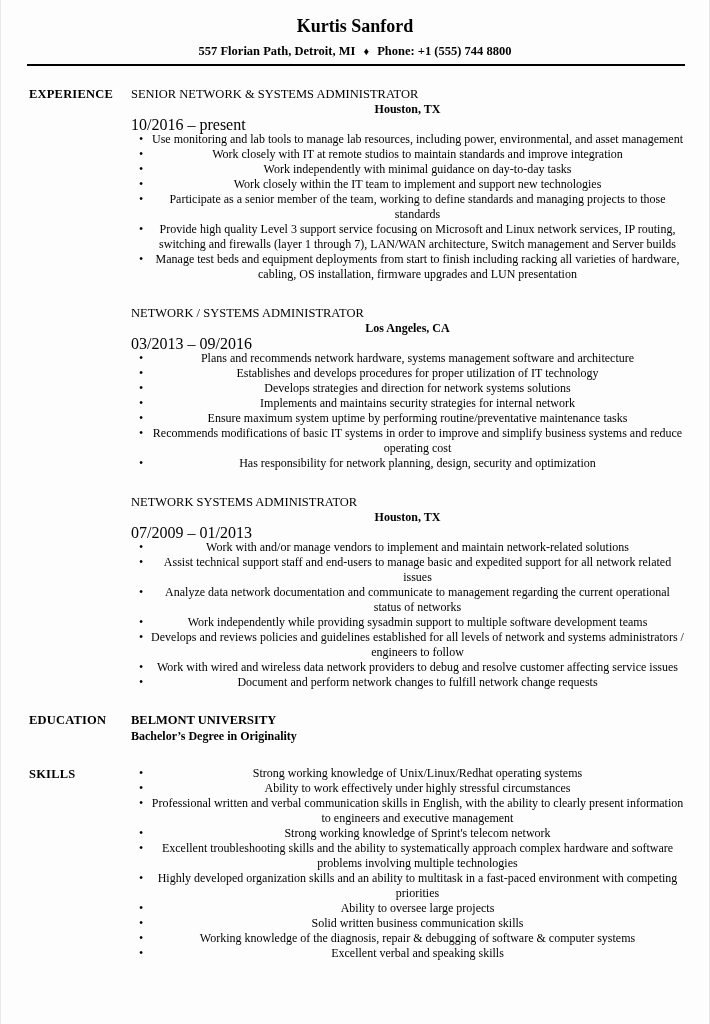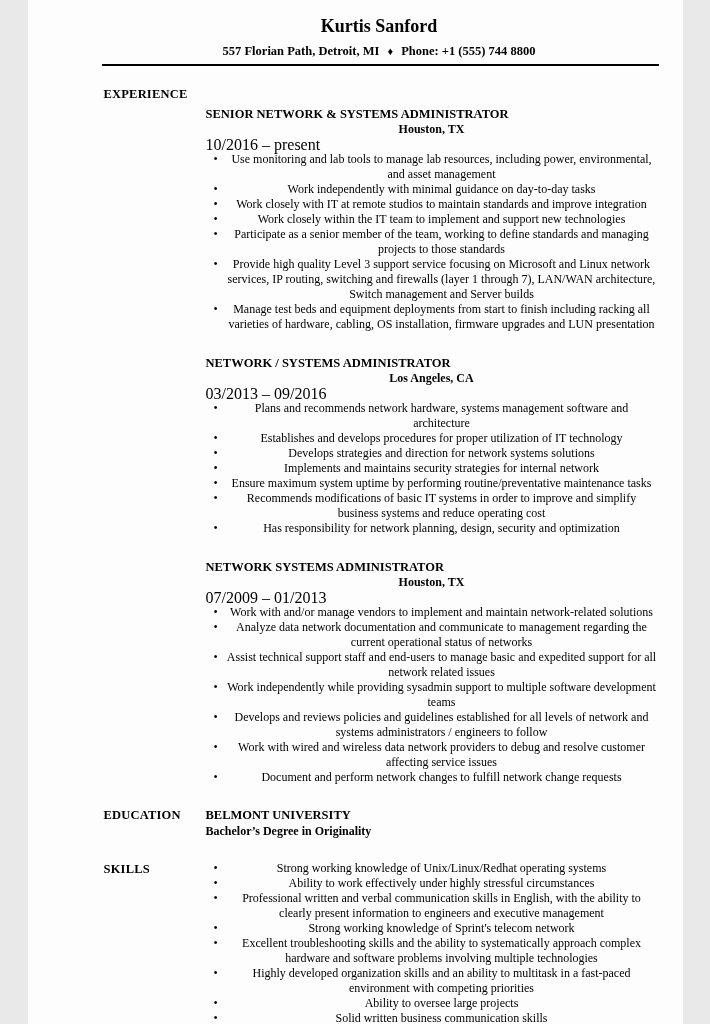--- a/index.html
+++ b/index.html
@@ -1,26 +1,25 @@
 <!DOCTYPE html>
 <html><head>
 <meta charset="utf-8">
 <style>
   * { margin: 0; padding: 0; box-sizing: border-box; }
   html, body { background: #e9e9e9; }
   .page {
     position: relative;
-    width: 655px;
+    width: 708px;
     height: 1024px;
     margin: 0 auto;
     background: #fdfdfd;
     color: #000;
     font-family: "Liberation Serif", serif;
     overflow: hidden;
-    padding-left: 48px;
   }
   
   .resume-header { text-align: center; padding-top: 15px; }
   .candidate-name {
     font-size: 18px;
     font-weight: bold;
     line-height: 22px;
   }
   .contact-line {
     margin-top: 7px;
@@ -41,21 +40,21 @@
     width: 102px;
     font-size: 12.5px;
     font-weight: bold;
     line-height: 16px;
     letter-spacing: 0.2px;
   }
   .section-content { flex: 1; min-width: 0; }
   
   .job { margin-bottom: 23px; }
   .job:last-child { margin-bottom: 0; }
-  .job-title { font-size: 12.5px; font-weight: bold; line-height: 16px; margin-top: 20px; }
+  .job-title { font-size: 12.5px; font-weight: normal; line-height: 16px; }
   .job-location { font-size: 12px; font-weight: bold; line-height: 15px; text-align: center; }
   .job-dates { font-size: 16px; line-height: 15px; }
   
   ul.bullets { list-style: none; }
   ul.bullets li {
     position: relative;
     padding-left: 20px;
     font-size: 12px;
     line-height: 15px;
     text-align: center;
@@ -91,22 +90,22 @@
       <div class="section-label">EXPERIENCE</div>
       <div class="section-content">
 
         <article class="job">
           <h2 class="job-title">SENIOR NETWORK &amp; SYSTEMS ADMINISTRATOR</h2>
           <div class="job-location">Houston, TX</div>
           <div class="job-dates">10/2016 – present</div>
           <ul class="bullets">
 
           <li>Use monitoring and lab tools to manage lab resources, including power, environmental, and asset management</li>
+              <li>Work closely with IT at remote studios to maintain standards and improve integration</li>
               <li>Work independently with minimal guidance on day-to-day tasks</li>
-              <li>Work closely with IT at remote studios to maintain standards and improve integration</li>
               <li>Work closely within the IT team to implement and support new technologies</li>
               <li>Participate as a senior member of the team, working to define standards and managing projects to those standards</li>
               <li>Provide high quality Level 3 support service focusing on Microsoft and Linux network services, IP routing, switching and firewalls (layer 1 through 7), LAN/WAN architecture, Switch management and Server builds</li>
               <li>Manage test beds and equipment deployments from start to finish including racking all varieties of hardware, cabling, OS installation, firmware upgrades and LUN presentation</li>
             </ul>
         </article>
 
         <article class="job">
           <h2 class="job-title">NETWORK / SYSTEMS ADMINISTRATOR</h2>
           <div class="job-location">Los Angeles, CA</div>
@@ -123,22 +122,22 @@
             </ul>
         </article>
 
         <article class="job">
           <h2 class="job-title">NETWORK SYSTEMS ADMINISTRATOR</h2>
           <div class="job-location">Houston, TX</div>
           <div class="job-dates">07/2009 – 01/2013</div>
           <ul class="bullets">
 
           <li>Work with and/or manage vendors to implement and maintain network-related solutions</li>
+              <li>Assist technical support staff and end-users to manage basic and expedited support for all network related issues</li>
               <li>Analyze data network documentation and communicate to management regarding the current operational status of networks</li>
-              <li>Assist technical support staff and end-users to manage basic and expedited support for all network related issues</li>
               <li>Work independently while providing sysadmin support to multiple software development teams</li>
               <li>Develops and reviews policies and guidelines established for all levels of network and systems administrators / engineers to follow</li>
               <li>Work with wired and wireless data network providers to debug and resolve customer affecting service issues</li>
               <li>Document and perform network changes to fulfill network change requests</li>
             </ul>
         </article>
 
       </div>
     </section>
 

